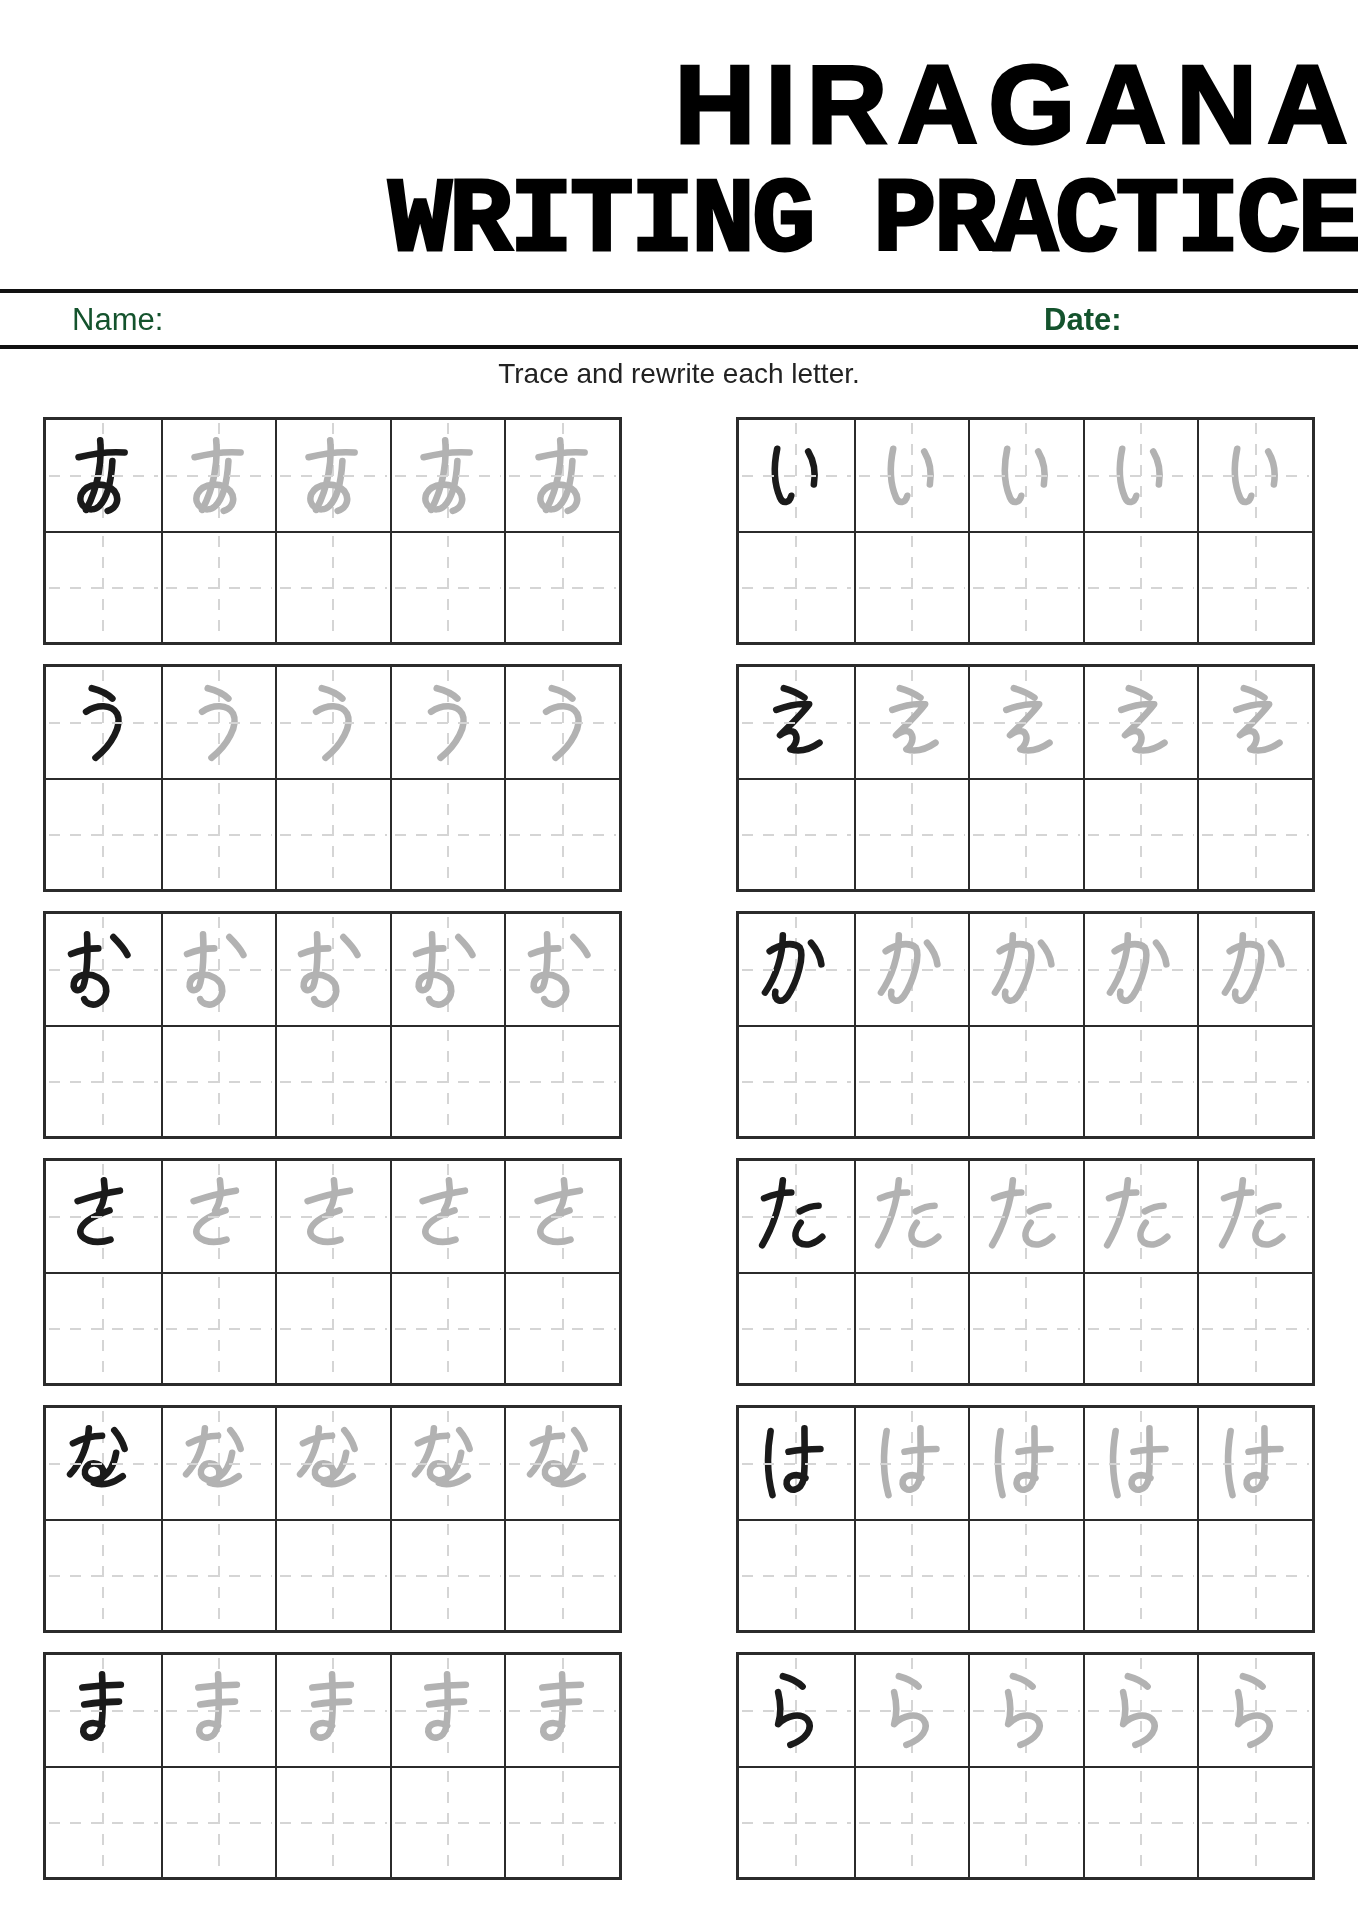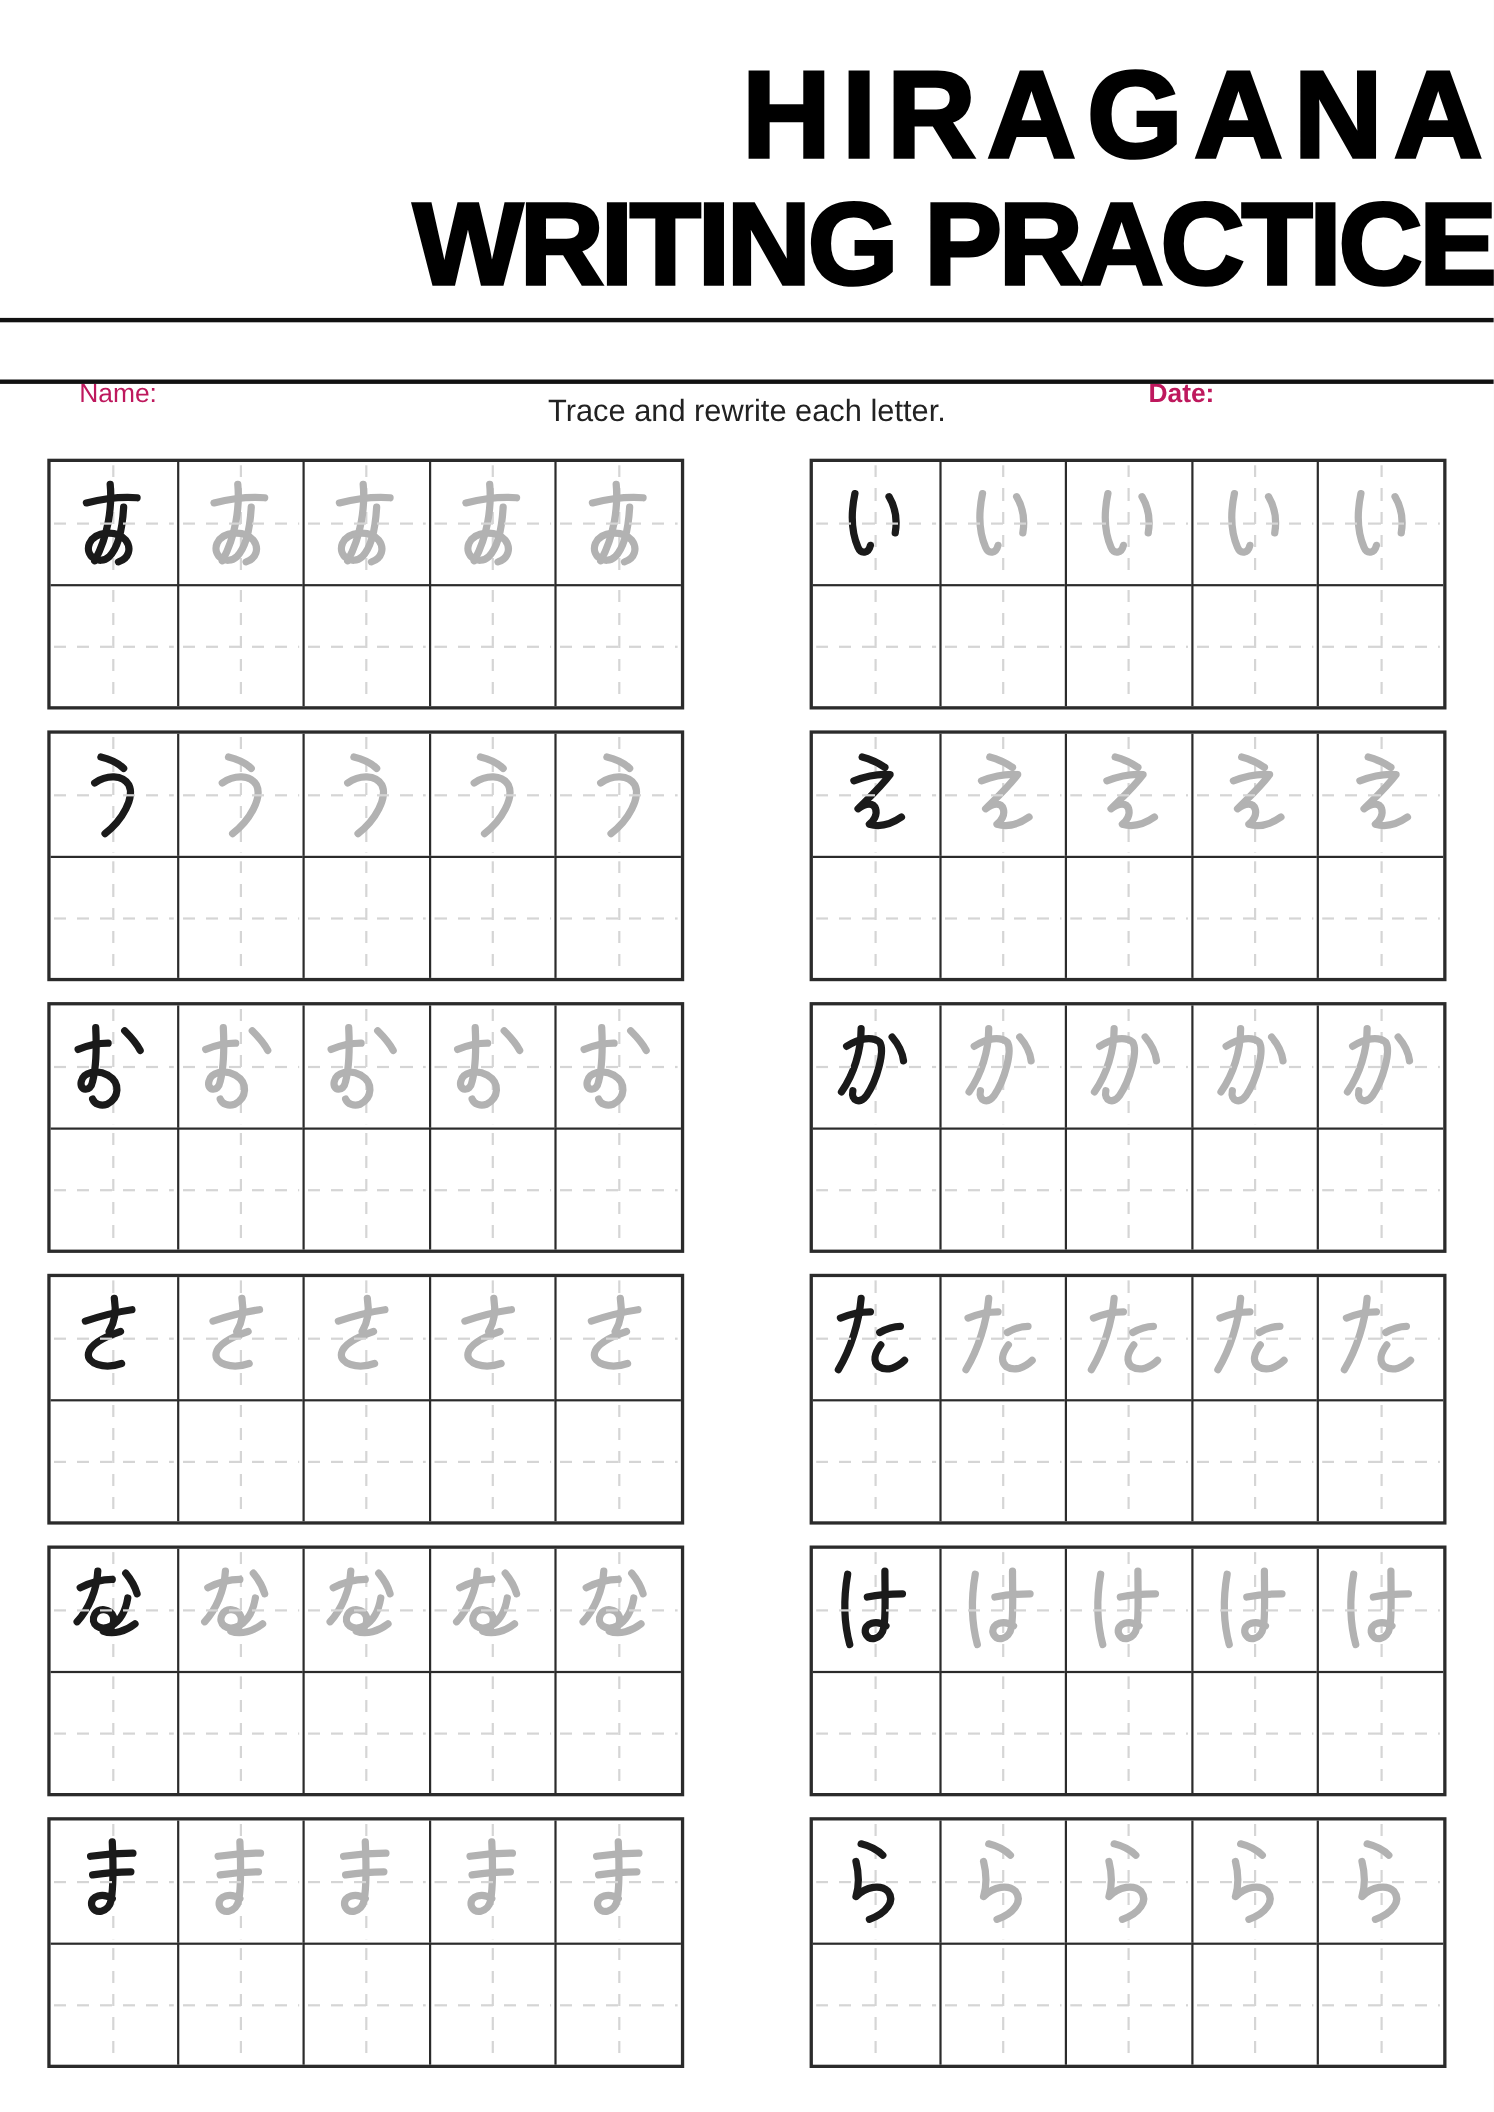--- a/index.html
+++ b/index.html
@@ -20,25 +20,25 @@
     color:var(--ink);
     overflow:hidden;
   }
   
   .title{
     position:absolute;top:28px;left:0;width:100%;
     text-align:right;font-weight:bold;color:#000;line-height:1;
     -webkit-text-stroke:3px #000;
   }
   .title-line1{display:block;font-size:112px;letter-spacing:10px;}
-  .title-line2{display:block;font-size:106px;letter-spacing:-3px;margin-top:8px;}
+  .title-line2{display:block;font-size:106px;letter-spacing:-3px;margin-top:8px;font-family:Liberation Mono, monospace;}
   .rule{position:absolute;left:0;width:100%;height:4px;background:var(--rule);}
   .rule-top{top:289px;}
   .rule-bottom{top:345px;}
-  .field-label{position:absolute;top:302px;font-size:24px;color:#be185d;margin-top:42px;}
+  .field-label{position:absolute;top:302px;font-size:31px;color:#14532d;}
   .name-label{left:72px;}
   .date-label{left:1044px;font-weight:bold;}
   .instruction{
     position:absolute;top:358px;left:0;width:100%;
     text-align:center;font-size:28px;color:#222;
   }
   
   .grid{
     position:absolute;top:417px;left:43px;
     display:grid;

